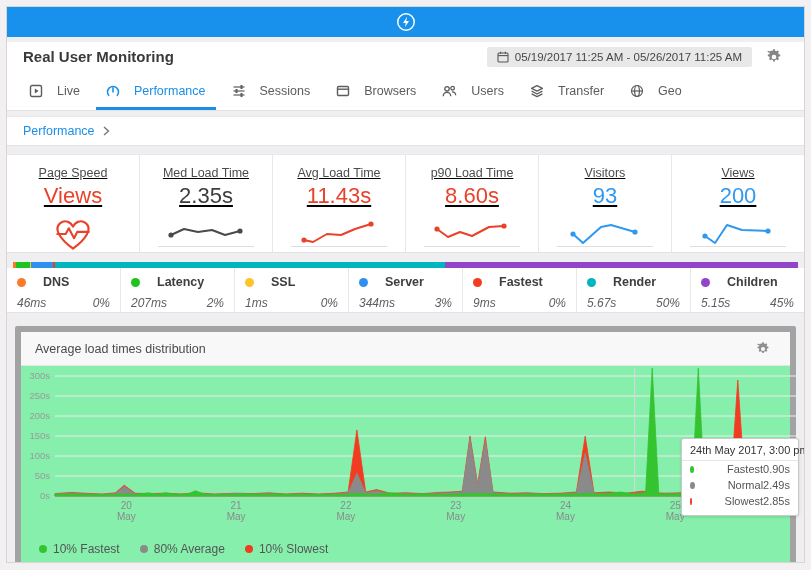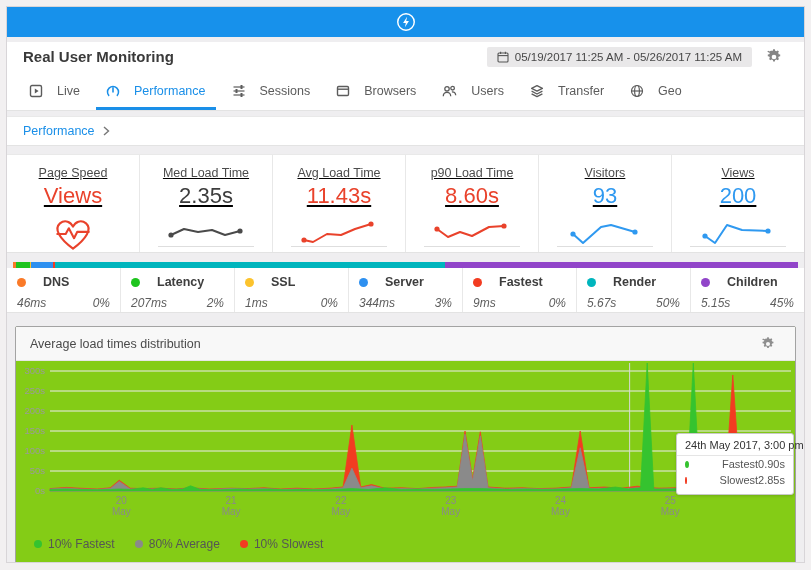--- a/index.html
+++ b/index.html
@@ -38,21 +38,21 @@
   
   .segbar { height:6px; margin:0 6px; display:flex; overflow:hidden; }
   .timing { background:#fff; border-bottom:1px solid #e3e3e3; height:45px; display:flex; }
   .tcell { flex:1; padding:7px 10px 0 10px; }
   .tcell + .tcell { border-left:1px solid #e8e8e8; }
   .tname { display:flex; align-items:center; gap:17px; font-size:12.5px; font-weight:700; color:#3e3e3e; }
   .tdot { width:9px; height:9px; border-radius:50%; }
   .tvals { display:flex; justify-content:space-between; margin-top:7px; font-size:12px; color:#5d5d5d;font-style:italic; }
 
   
-  .panel { margin:0 8px; height:242px; background:#84cc16; border:1px solid #a3a3a3; border-radius:2px; }
+  .panel { margin:0 8px; height:242px; background:#86efac; border:6px solid #a3a3a3; border-radius:2px; }
   .panel-hd { height:34px; background:#f8f8f8; border-bottom:1px solid #e6e6e6; display:flex; align-items:center; padding:0 14px; }
   .panel-title { flex:1; font-size:12.5px; color:#4a4a4a; }
   .chartwrap { position:relative; height:158px; }
   .legendrow { height:46px; display:flex; align-items:center; gap:20px; padding:4px 18px 0 18px; }
   .litem { display:flex; align-items:center; gap:6px; font-size:12px; color:#555; cursor:pointer; }
   .ldot { width:8px; height:8px; border-radius:50%; }
 
   .tooltip { position:absolute; left:660px; top:72px; width:118px; background:#fff; border:1px solid #c9c9c9; border-radius:3px; box-shadow:0 1px 3px rgba(0,0,0,.15); font-size:11px; }
   .tt-title { padding:5px 8px 4px 8px; border-bottom:1px solid #e5e5e5; color:#333; font-size:11px; white-space:nowrap; }
   .tt-row { display:flex; align-items:center; padding:2px 8px; color:#555; }
@@ -390,20 +390,25 @@
           <path d="M34.0,130 L34.0,128.4 L50.5,128.0 L63.6,128.4 L81.2,128.8 L94.4,128.4 L103.2,128.0 L114.1,128.4 L127.3,126.8 L136.1,128.4 L144.9,126.8 L155.9,128.4 L166.8,128.0 L174.5,124.8 L184.4,128.4 L204.2,128.8 L220.6,128.0 L237.1,128.4 L253.6,128.0 L270.0,128.8 L286.5,128.4 L303.0,128.8 L319.4,128.4 L335.9,127.6 L352.4,128.4 L368.8,126.8 L385.3,128.4 L401.8,128.0 L418.2,128.4 L434.7,128.0 L449.0,127.6 L465.4,127.6 L478.6,128.0 L495.1,128.4 L511.5,128.0 L528.0,128.4 L544.5,128.0 L564.2,127.6 L582.9,128.0 L599.4,126.0 L612.5,128.0 L624.6,126.8 L631.2,2.0 L637.8,128.0 L654.2,128.0 L663.0,127.6 L670.7,127.6 L677.3,2.0 L683.9,128.0 L698.2,127.6 L709.1,126.8 L724.5,128.0 L739.9,127.2 L753.0,128.0 L764.0,127.6 L775.0,128.0 L775.0,130 Z" fill="#35c32f" stroke="#35c32f" stroke-width="0.8"></path>
         </svg>
       <div class="tooltip">
         <div class="tt-title">24th May 2017, 3:00 pm</div>
         <div class="tt-row">
             <span class="tt-dot" style="background: rgb(53, 195, 47);"></span>
             <span class="tt-label">Fastest</span>
             <span>0.90s</span>
           </div>
         <div class="tt-row">
+            <span class="tt-dot" style="background: rgb(138, 138, 138);"></span>
+            <span class="tt-label">Normal</span>
+            <span>2.49s</span>
+          </div>
+        <div class="tt-row">
             <span class="tt-dot" style="background: rgb(242, 60, 33);"></span>
             <span class="tt-label">Slowest</span>
             <span>2.85s</span>
           </div>
       </div>
     </div>
     <div class="legendrow">
       <div class="litem">
           <span class="ldot" style="background: rgb(53, 195, 47);"></span>
           <span>10% Fastest</span>

